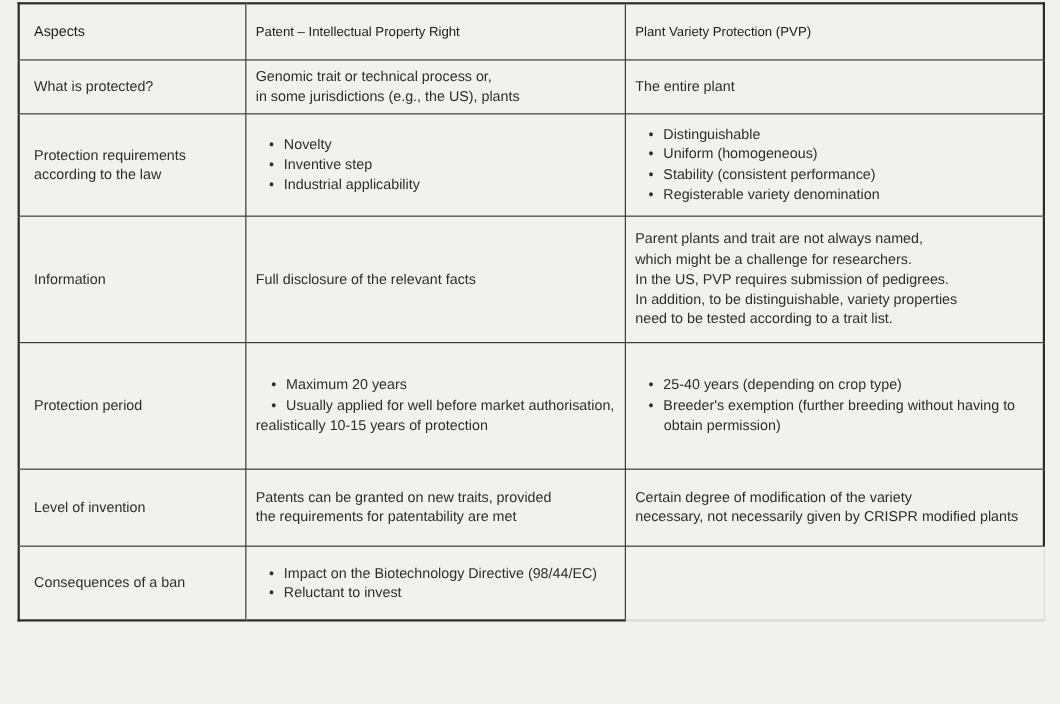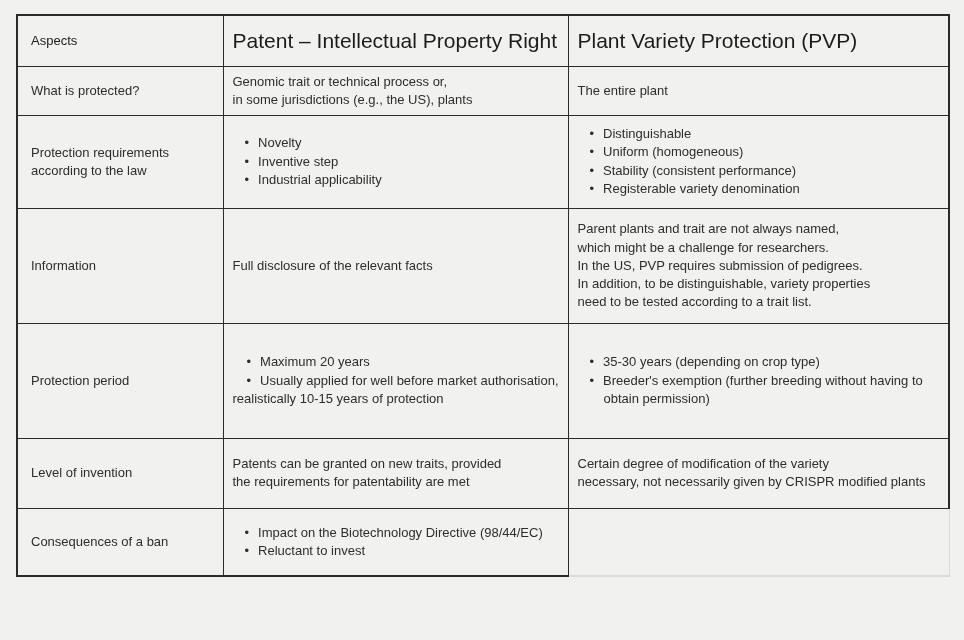--- a/index.html
+++ b/index.html
@@ -11,21 +11,21 @@
   .page {
     width: 964px;
     height: 640px;
     position: relative;
     background: #f1f1ef;
     overflow: hidden;
   }
   table.cmp {
     position: absolute;
     left: 16px;
-    top: 14px;
+    top: 2px;
     width: 932px;
     border-collapse: collapse;
     table-layout: fixed;
     color: #2d2d2d;
     font-size: 13px;
   }
   .cmp th, .cmp td {
     border: 1px solid #2b2b2b;
     vertical-align: middle;
     text-align: left;
@@ -37,21 +37,21 @@
   
   .cmp tr:first-child th { border-top-width: 2px; }
   .cmp th:first-child, .cmp td:first-child { border-left-width: 2px; }
   .cmp th:last-child, .cmp td:last-child { border-right-width: 2px; }
   .cmp tr.last td { border-bottom-width: 2px; }
   
   .cmp td.cell-open {
     border-right: 1px solid #dadad8;
     border-bottom: 1px solid #dadad8;
   }
-  .cmp th.hdr { font-size: 21px; color: #1c1c1c; }
+  .cmp th.hdr { font-size: 12px; color: #1c1c1c; }
   .cmp th.hdr-aspects { font-size: 13px; }
   .line { white-space: nowrap; line-height: 1.4; }
   .bul { list-style: none; margin: 0; padding: 0; }
   .bul li { line-height: 1.42; }
   .bul li::before { content: "\2022"; margin-right: 9px; }
   .bul.hang li { padding-left: 26px; text-indent: -14px; }
   .bul.flat li { padding-left: 0; text-indent: 14px; }
   .bul li.nw { white-space: nowrap; }
   
   tr.rh { height: 51px; }
@@ -136,21 +136,21 @@
         <div class="line">Protection period</div>
       </td>
       <td>
         <ul class="bul flat">
           <li class="nw">Maximum 20 years</li>
           <li>Usually applied for well before market authorisation, realistically 10-15 years of protection</li>
         </ul>
       </td>
       <td>
         <ul class="bul hang">
-          <li class="nw">35-30 years (depending on crop type)</li>
+          <li class="nw">25-40 years (depending on crop type)</li>
           <li>Breeder's exemption (further breeding without having to obtain permission)</li>
         </ul>
       </td>
     </tr>
 
 
     <tr class="r5">
       <td class="c1">
         <div class="line">Level of invention</div>
       </td>

